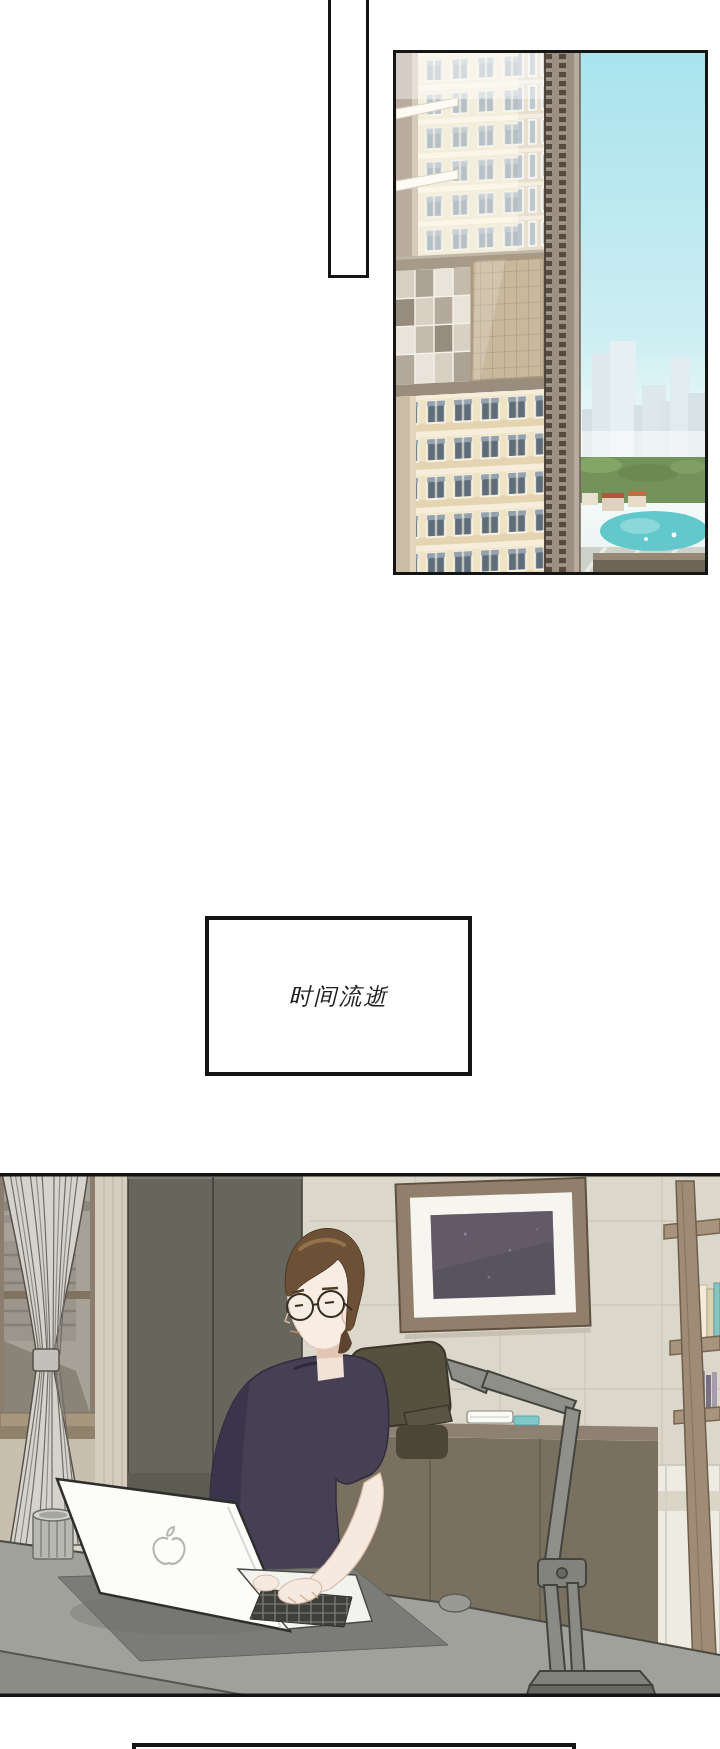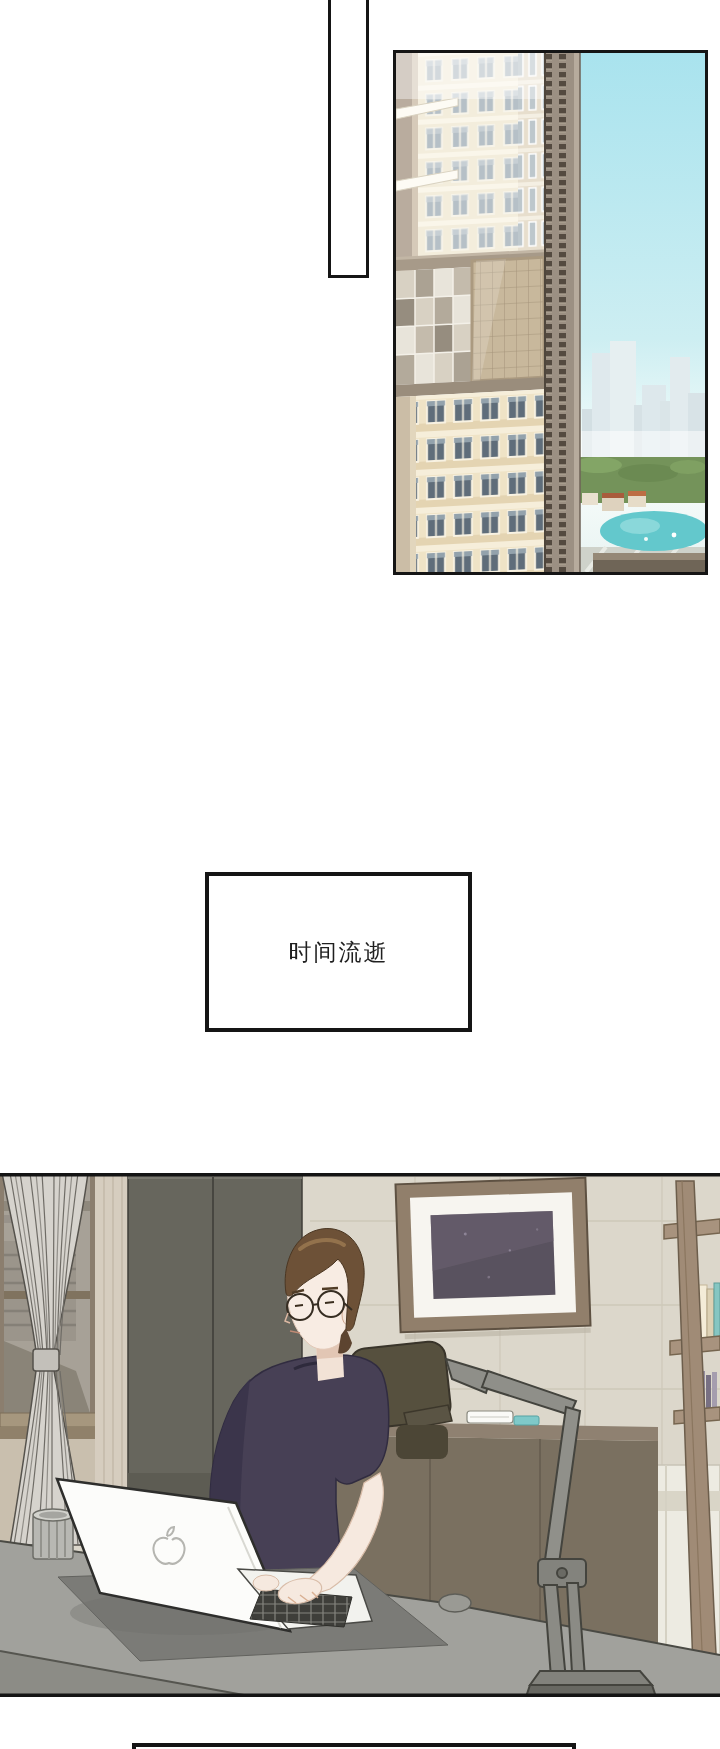--- a/index.html
+++ b/index.html
@@ -2,22 +2,22 @@
 <html><head>
 <meta charset="utf-8">
 <style>
   html,body{margin:0;padding:0;}
   body{background:#ffffff;font-family:"Liberation Sans", sans-serif;}
   .page{position:relative;width:720px;height:1749px;background:#ffffff;overflow:hidden;margin:0 auto;}
   .panel{position:absolute;box-sizing:border-box;background:#ffffff;}
   .empty-vert{left:328px;top:0;width:41px;height:278px;border:3px solid #151515;border-top:none;}
   .city{left:393px;top:50px;width:315px;height:525px;border:3px solid #151515;overflow:hidden;}
   .city svg{display:block;width:100%;height:100%;}
-  .caption-box{left:205px;top:872px;width:267px;height:160px;border:4px solid #151515;
-    display:flex;align-items:center;justify-content:center;}
+  .caption-box{left:205px;top:916px;width:267px;height:160px;border:4px solid #151515;
+    display:flex;align-items:center;justify-content:center;font-style:italic;}
   .caption-box span{font-size:23px;letter-spacing:2px;color:#1f1f1f;font-weight:400;}
   .scene{position:absolute;left:0;top:1173px;width:720px;height:524px;}
   .scene svg{display:block;width:720px;height:524px;}
   .bottom-partial{left:132px;top:1743px;width:444px;height:40px;border:4px solid #151515;}
 </style>
 </head>
 <body>
 
 <div class="page">
 

